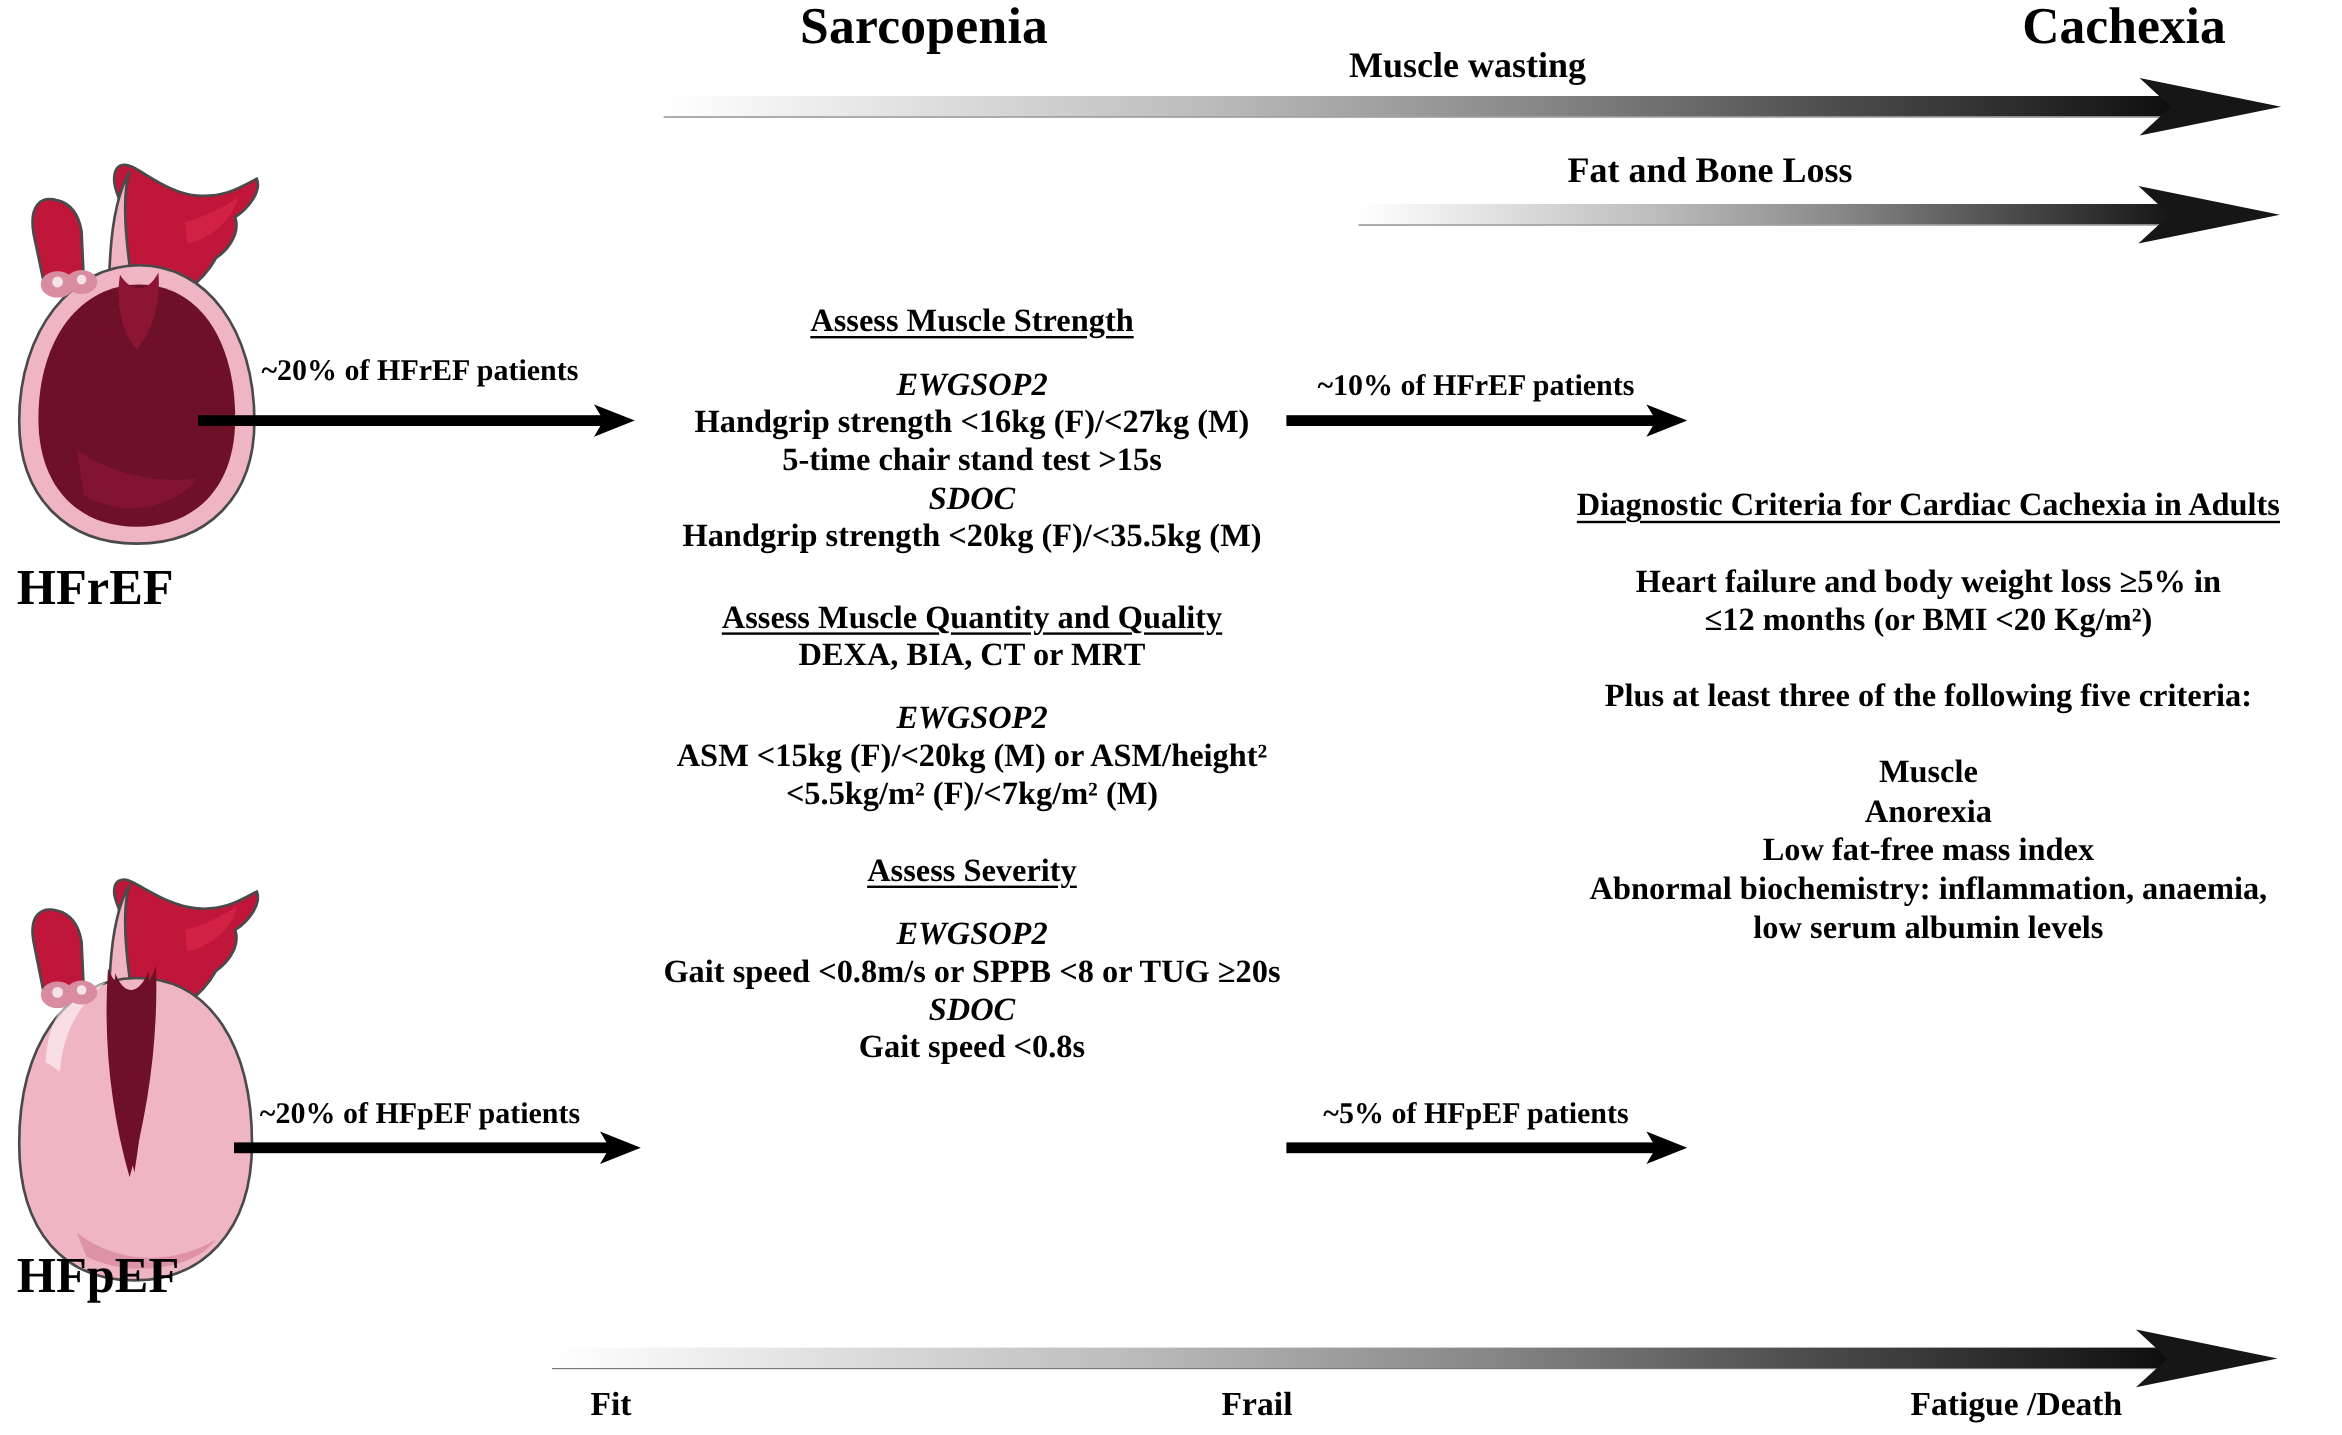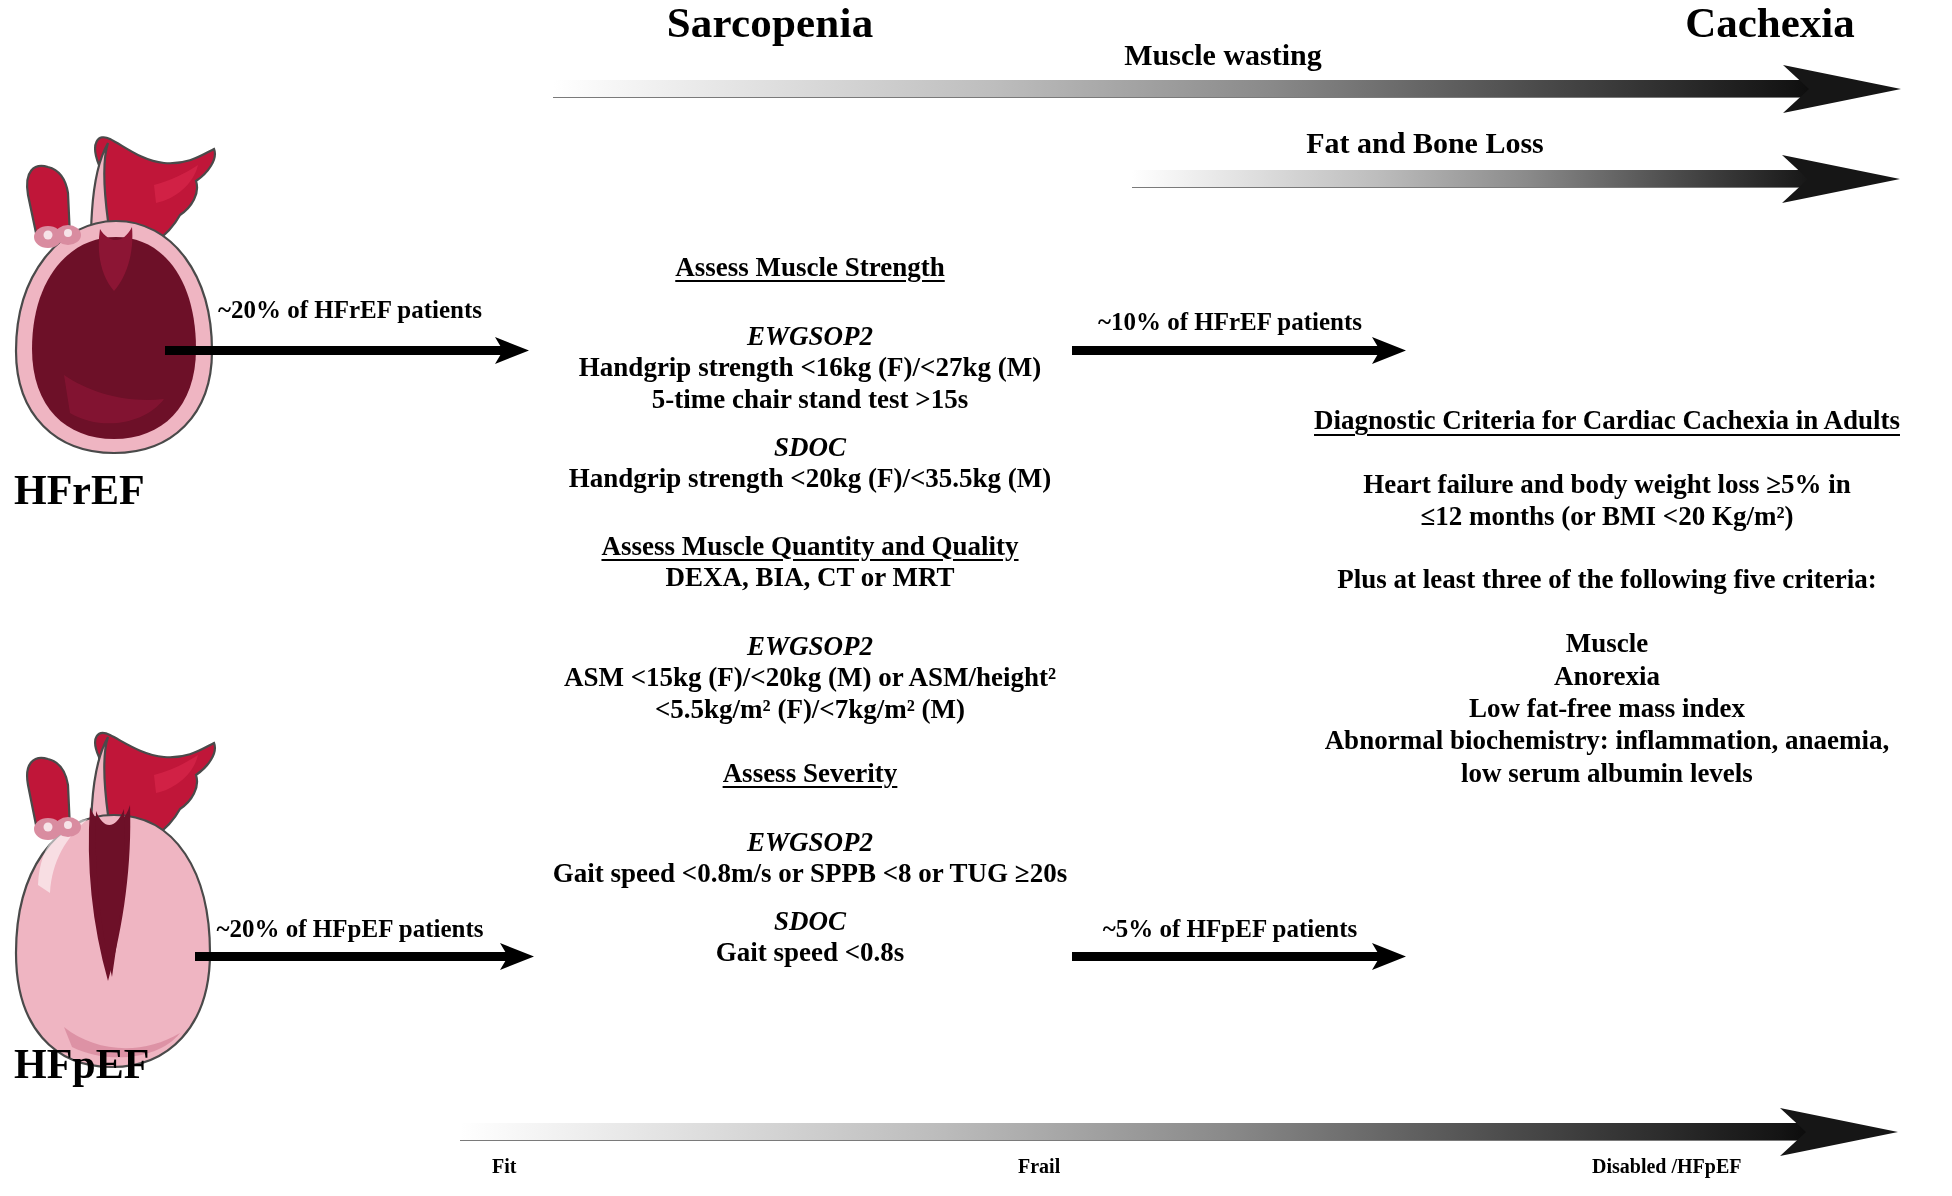--- a/index.html
+++ b/index.html
@@ -21,26 +21,26 @@
 
   
   .blk-arrow .shaft{position:absolute;left:0;top:0;height:9px;background:#000;}
   .blk-arrow .head{position:absolute;top:-11px;width:34px;height:31px;}
 
   
   .lbl{font-size:25px;font-weight:bold;}
   .lbl-big{font-size:30px;font-weight:bold;}
   .hf-label{font-size:42px;font-weight:bold;}
   .u-head{font-size:27px;font-weight:bold;text-decoration:underline;text-underline-offset:4px;}
-  .ital{font-size:27px;font-weight:bold;font-style:italic;margin-top:16px;}
+  .ital{font-size:27px;font-weight:bold;font-style:italic;}
   .body-line{font-size:27px;font-weight:bold;line-height:1.18;}
   .rt-head{font-size:27px;font-weight:bold;text-decoration:underline;text-underline-offset:5px;white-space:nowrap;}
   .rt-line{font-size:27px;font-weight:bold;line-height:1.2;}
   .spacer{height:22px;}
-  .scale-lbl{font-size:20px;font-weight:bold;}
+  .scale-lbl{font-size:28px;font-weight:bold;}
   svg{display:block;overflow:visible;}
 </style>
 </head>
 <body>
 
 <div class="abs ctr hdr-sarcopenia">Sarcopenia</div>
 <div class="abs ctr hdr-cachexia">Cachexia</div>
 
 <div class="abs" style="left:1048px;top:38px;width:350px;">
   <div class="ctr lbl-big">Muscle wasting</div>
@@ -210,13 +210,13 @@
 </div>
 
 <div class="abs grad-arrow" style="left:460px;top:1116px;width:1492px;">
   <div class="shaft" style="width:1390px;"></div>
   <svg class="head" style="left:1320px;" viewBox="0 0 118 56">
     <polygon points="0,4 118,28 0,52 26,28" fill="#161616"></polygon>
   </svg>
 </div>
 <div class="abs scale-lbl" style="left:492px;top:1155px;">Fit</div>
 <div class="abs scale-lbl" style="left:1018px;top:1155px;">Frail</div>
-<div class="abs scale-lbl" style="left:1592px;top:1155px;">Disabled /HFpEF</div>
+<div class="abs scale-lbl" style="left:1592px;top:1155px;">Fatigue /Death</div>
 
 </body></html>

